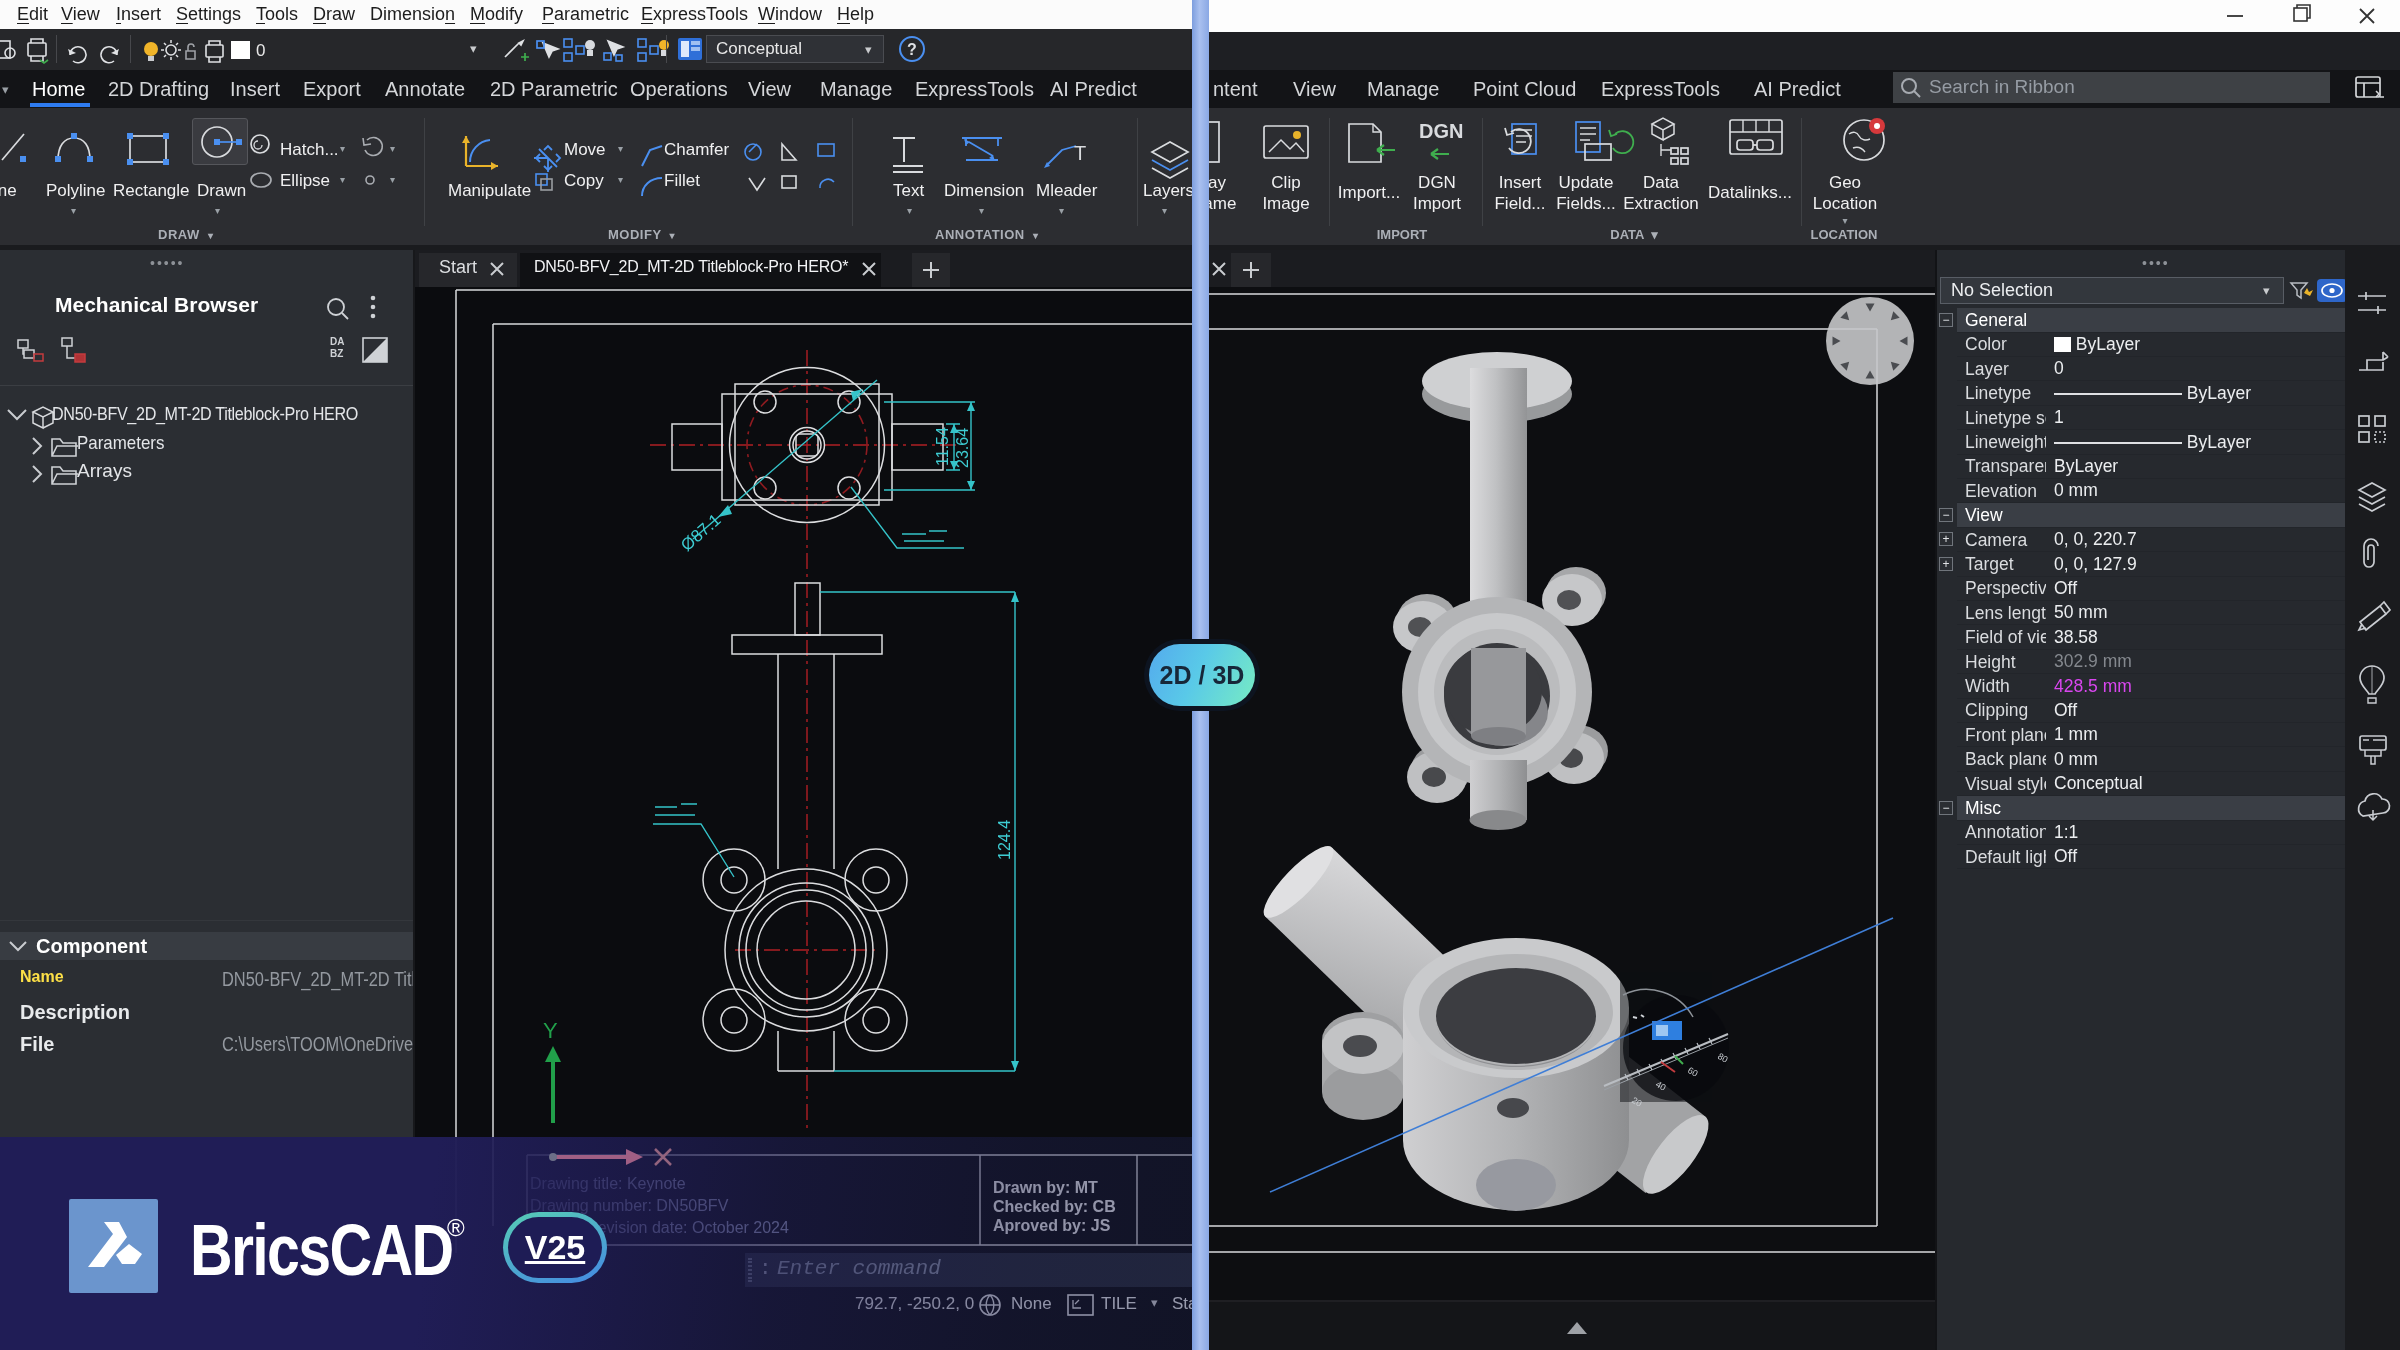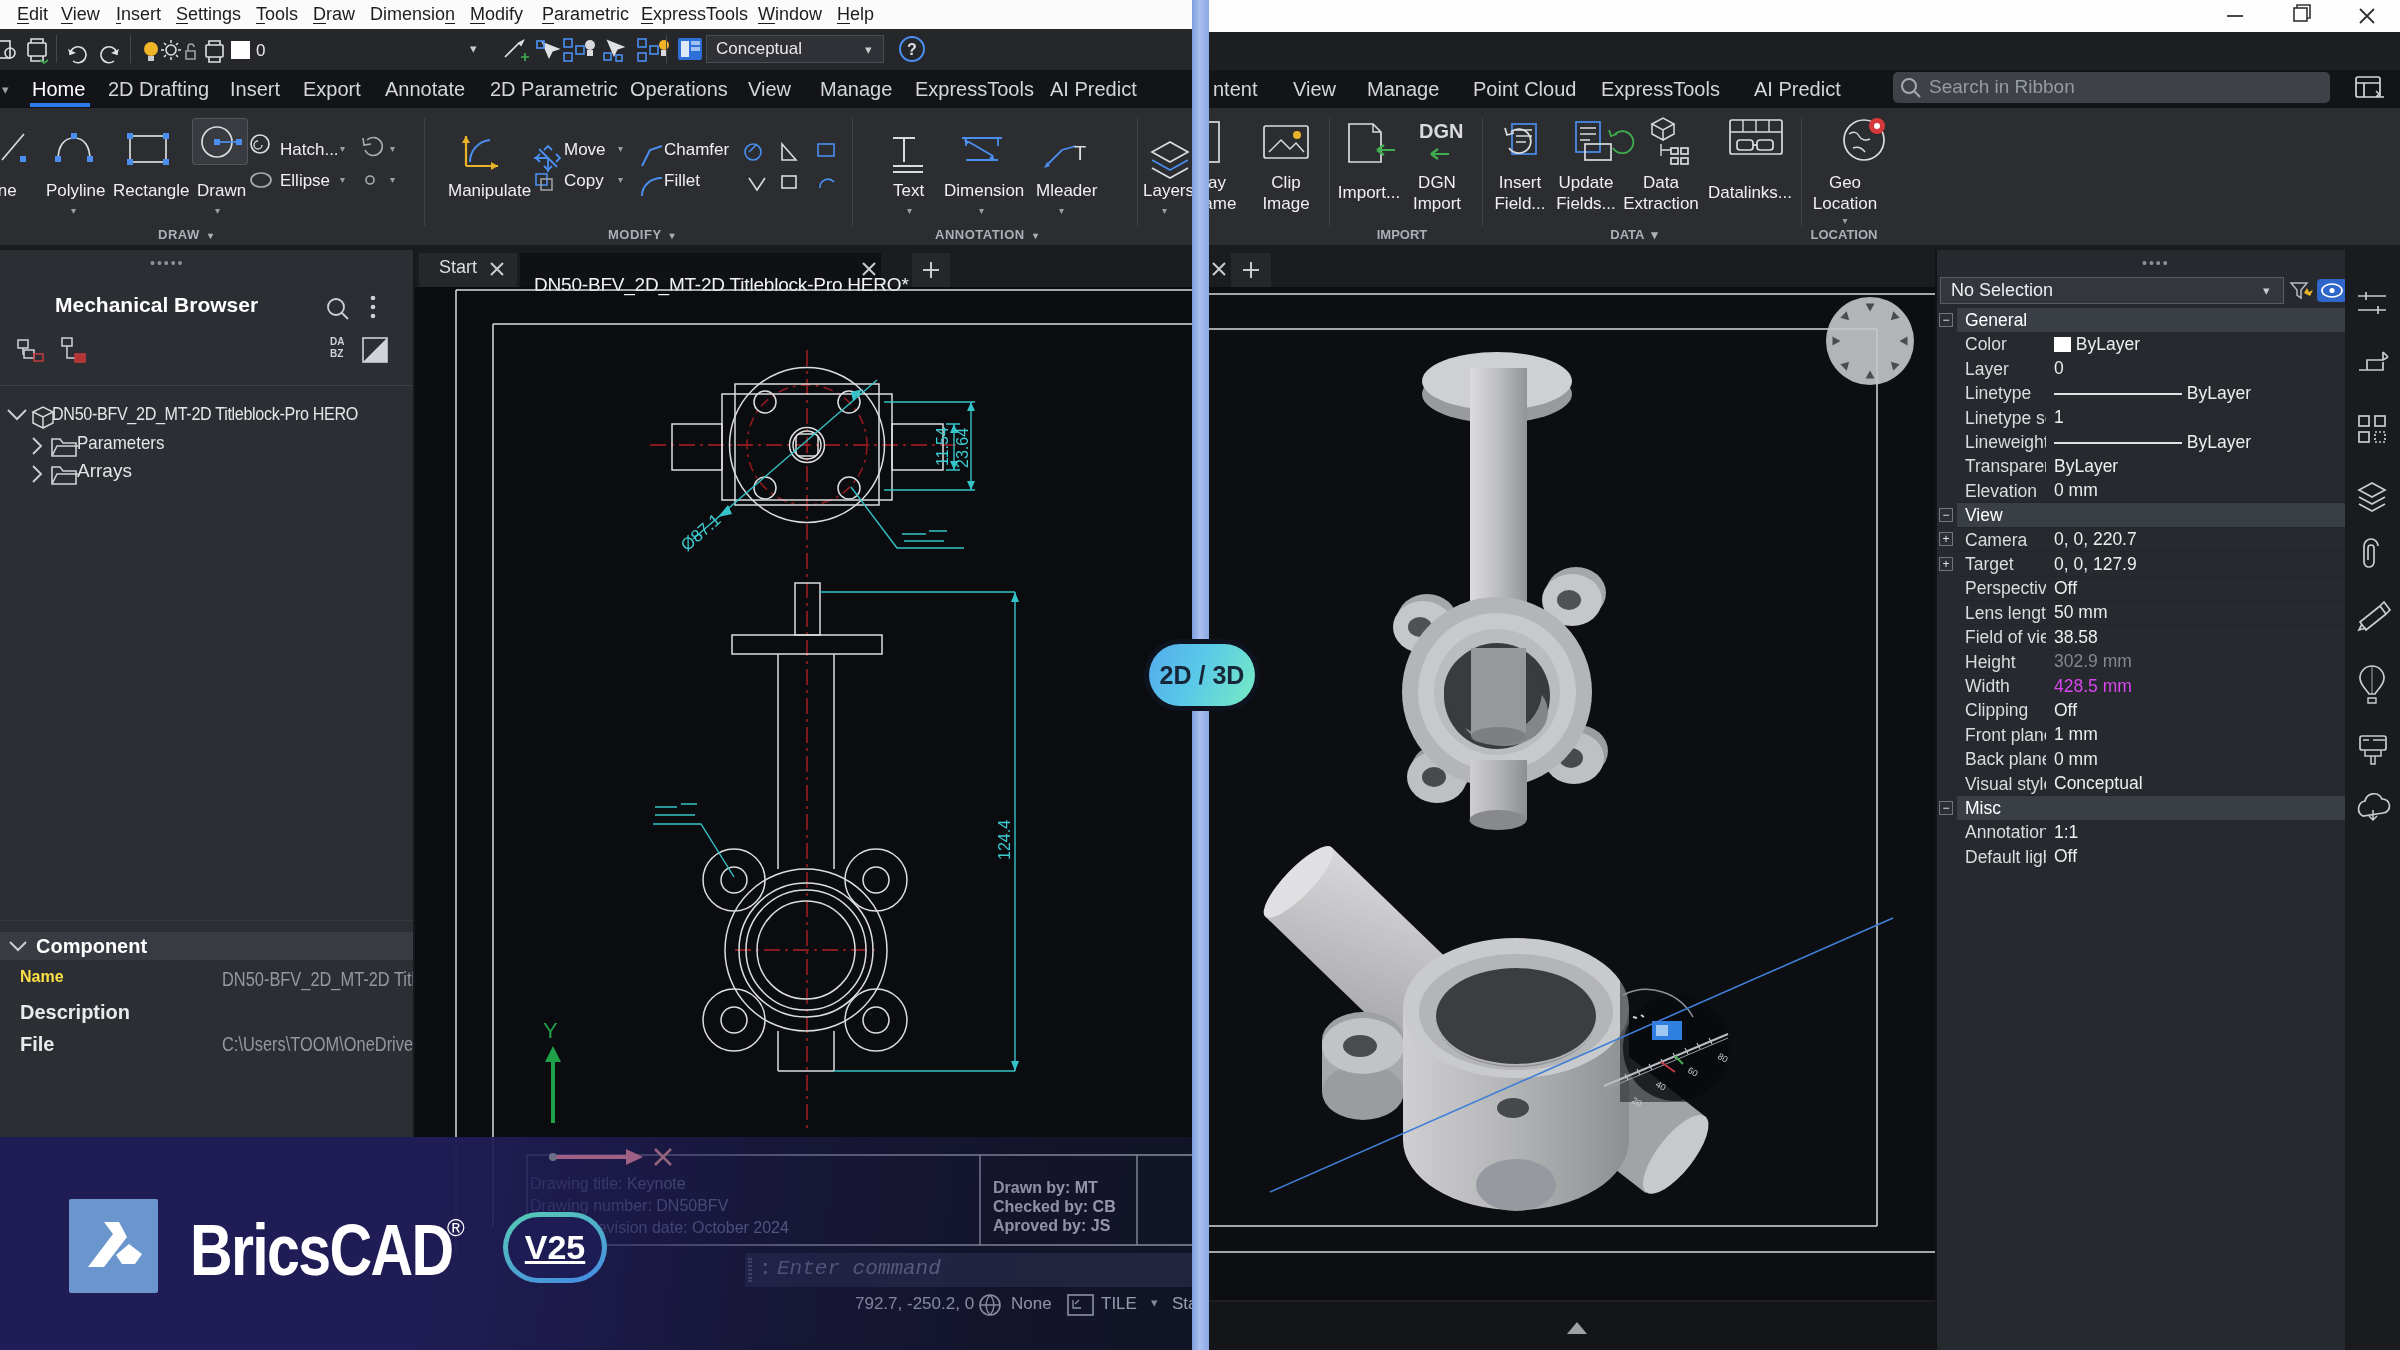--- a/index.html
+++ b/index.html
@@ -338,21 +338,21 @@
 <div class="abs" style="left:413px;top:0;width:2px;height:888px;background:#17181b"></div>
 </div>
 <div id="lcanvas" class="abs"></div>
 <div id="doctabs" class="abs">
 <div class="abs" style="left:4px;top:3px;width:98px;height:34px;background:#26272b"></div>
 <span class="abs" style="left:24px;top:7px">Start</span>
 <svg class="abs" style="left:74px;top:11px" width="18" height="18">
         <path d="M2 2l12 12M14 2L2 14" stroke="#c9ccd0" stroke-width="2"></path>
       </svg>
 <div class="abs" style="left:105px;top:3px;width:361px;height:34px;background:#101114"></div>
-<span class="abs" style="left:119px;top:24px;color:#f2f3f5;font-size:19px;letter-spacing:-0.2px">DN50-BFV_2D_MT-2D Titleblock-Pro HERO*</span>
+<span class="abs" style="left:119px;top:8px;color:#f2f3f5;font-size:16px;letter-spacing:-0.2px">DN50-BFV_2D_MT-2D Titleblock-Pro HERO*</span>
 <svg class="abs" style="left:446px;top:11px" width="18" height="18">
         <path d="M2 2l12 12M14 2L2 14" stroke="#c9ccd0" stroke-width="2"></path>
       </svg>
 <div class="abs" style="left:497px;top:3px;width:38px;height:34px;background:#26272b"></div>
 <svg class="abs" style="left:507px;top:11px" width="18" height="18">
         <path d="M9 1v16M1 9h16" stroke="#c9ccd0" stroke-width="2"></path>
       </svg>
 </div>
 <svg class="abs" style="left:415px;top:250px" width="777" height="1100" viewBox="0 0 777 1100">
 <g stroke="#d8d9db" stroke-width="1.5" fill="none">
@@ -464,21 +464,21 @@
 </svg>
 </div>
 <div id="rgap" class="abs"></div>
 <div id="rtabrow" class="abs">
 <span style="left:4px">ntent</span>
 <span style="left:84px">View</span>
 <span style="left:158px">Manage</span>
 <span style="left:264px">Point Cloud</span>
 <span style="left:392px">ExpressTools</span>
 <span style="left:545px">AI Predict</span>
-<div class="abs" style="left:684px;top:2px;width:437px;height:31px;background:#3e4145;border-radius:5px">
+<div class="abs" style="left:684px;top:2px;width:437px;height:31px;background:#3e4145;border-radius:0">
 <svg width="30" height="31">
           <circle cx="16" cy="14" r="7" fill="none" stroke="#a7abb1" stroke-width="2"></circle>
           <path d="M21 19l6 6" stroke="#a7abb1" stroke-width="2"></path>
         </svg>
 <span style="position:absolute;left:36px;top:4px;color:#969ca4;font-size:19px">Search in Ribbon</span>
 </div>
 <svg class="abs" style="left:1143px;top:3px" width="40" height="32">
 <rect x="4" y="4" width="24" height="20" rx="2" fill="none" stroke="#d5d7da" stroke-width="1.7"></rect>
 <path d="M4 10h24M12 10v14" stroke="#d5d7da" stroke-width="1.7"></path>
 <path d="M24 18l3 3-3 3M28 24h4" stroke="#d5d7da" stroke-width="1.5" fill="none"></path>

